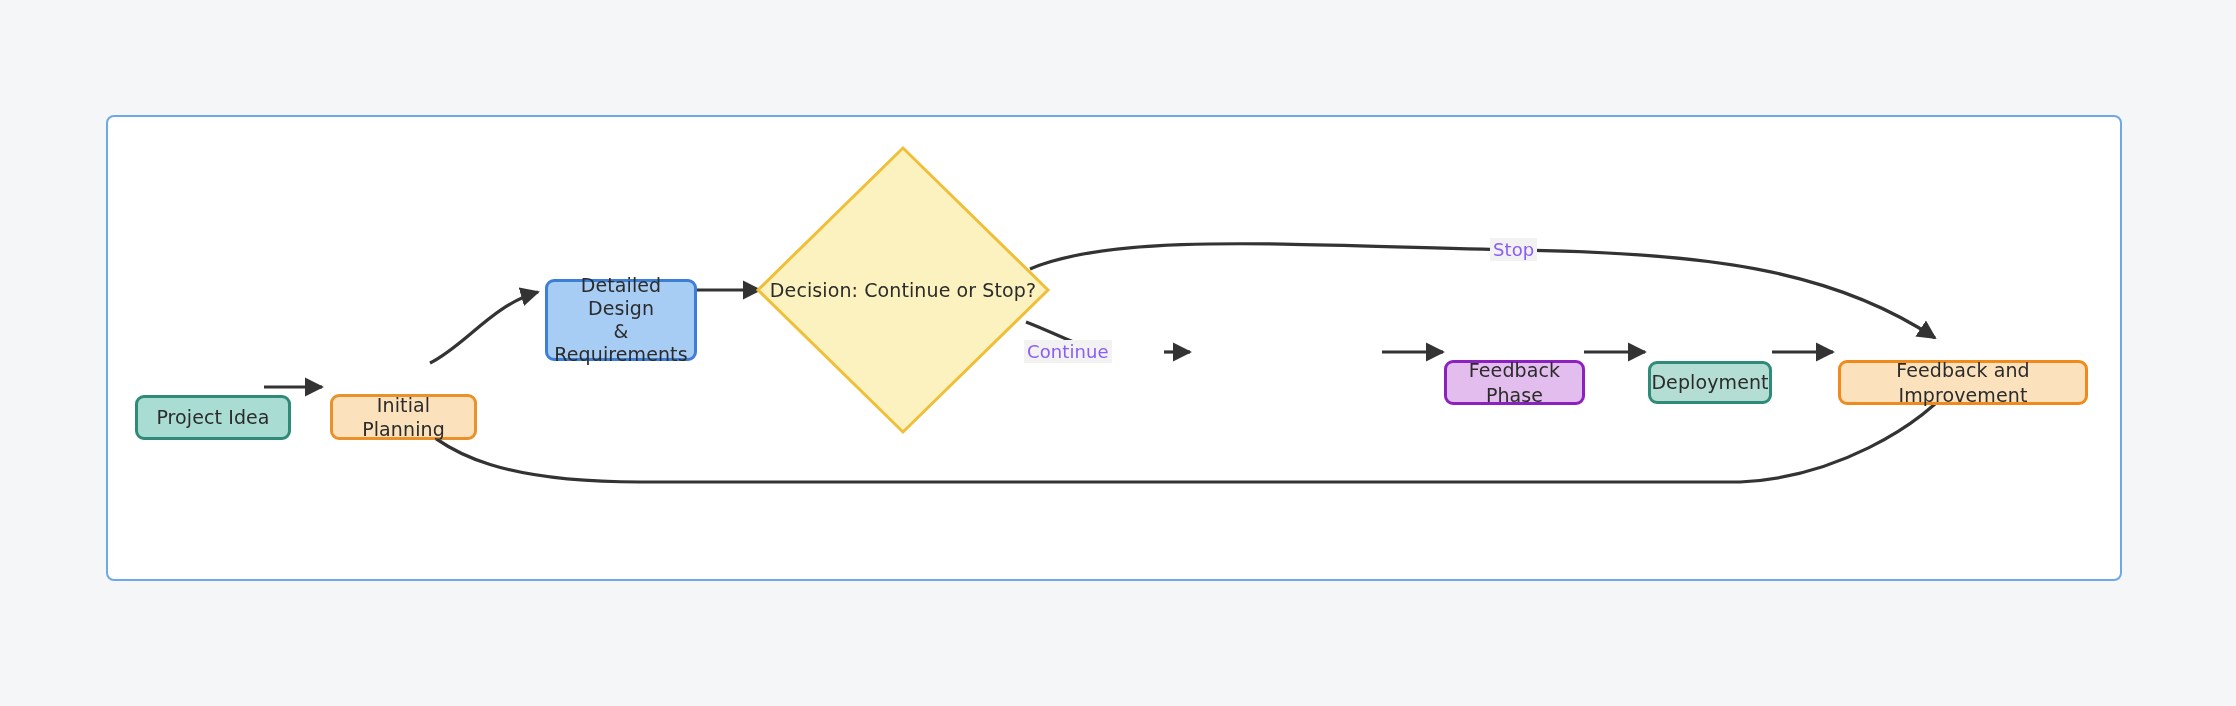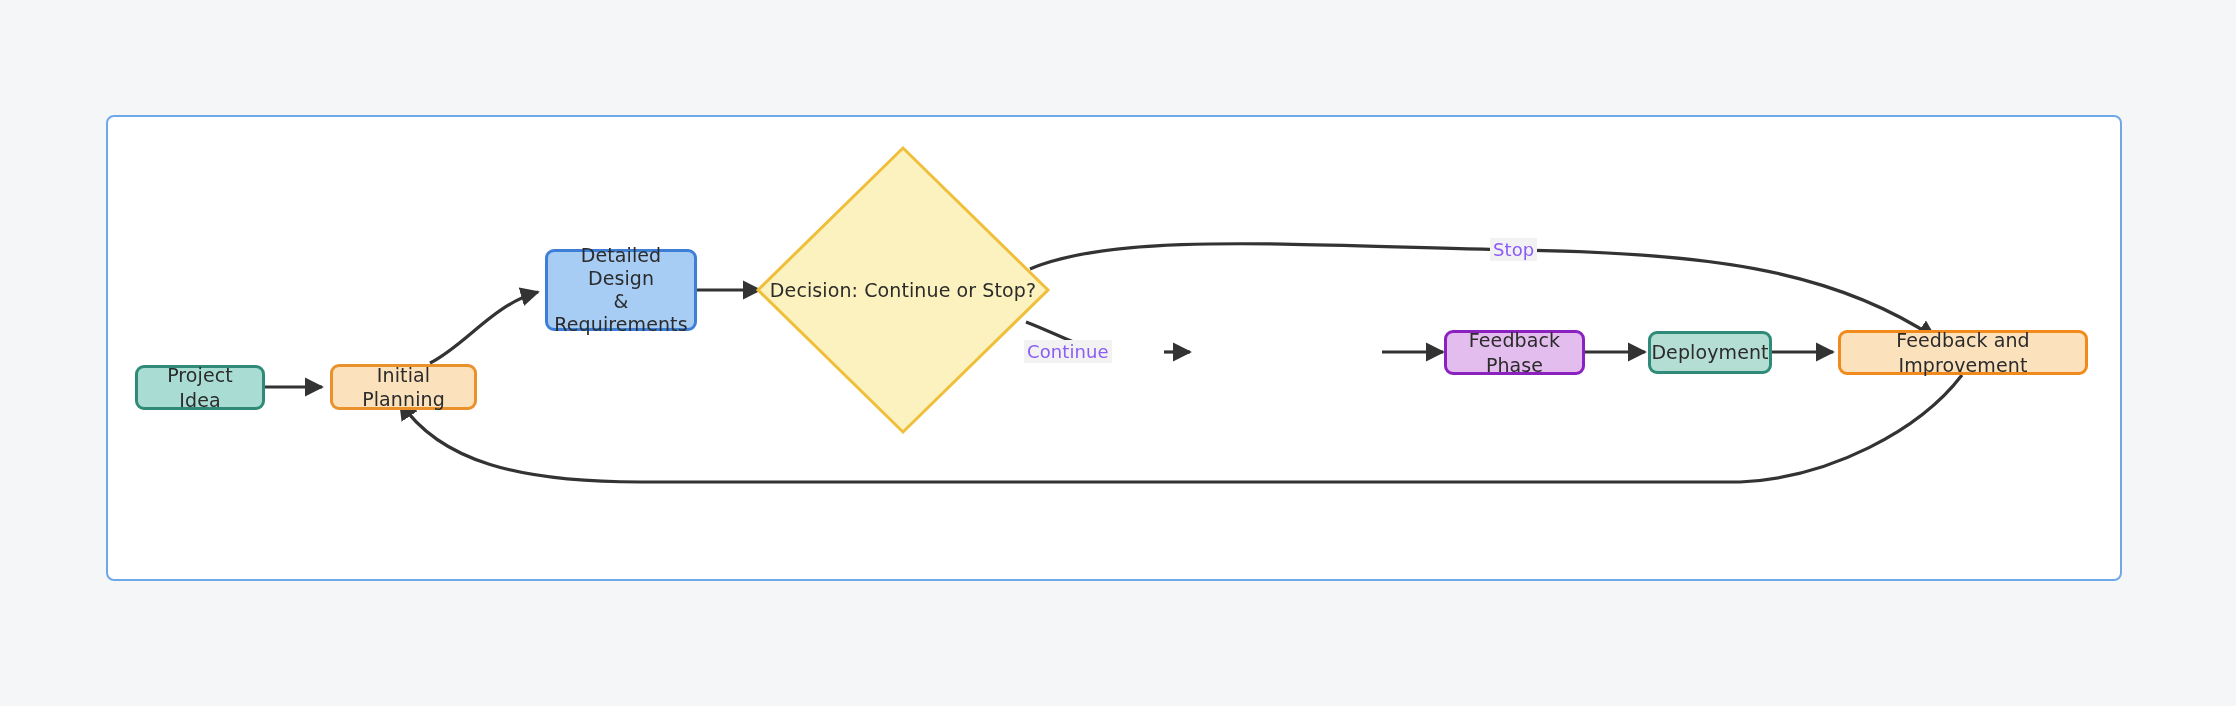--- a/index.html
+++ b/index.html
@@ -45,20 +45,21 @@
     text-align: center;
     border-radius: 9px;
     border-width: 3px;
     border-style: solid;
     font-size: 19px;
     line-height: 1.28;
     color: #2b2b2b;
     letter-spacing: 0.1px;
     white-space: pre-line;
     padding: 16px 10px;
+    margin-top: 30px;
   }
   .diamond-wrap {
     position: absolute;
   }
   .diamond-label {
     position: absolute;
     left: 0;
     top: 0;
     width: 100%;
     height: 100%;
@@ -109,21 +110,21 @@
 
     <path d="M 1584 352 L 1645 352" fill="none" stroke="#333333" stroke-width="3.2" marker-end="url(#arrow)"></path>
 
     <path d="M 1772 352 L 1833 352" fill="none" stroke="#333333" stroke-width="3.2" marker-end="url(#arrow)"></path>
 
     <path d="M 1962 375 C 1920 430, 1830 478, 1740 482 L 640 482 C 520 482, 440 462, 400 402" fill="none" stroke="#333333" stroke-width="3.2" marker-end="url(#arrow)"></path>
 
     <polygon points="1048,290 903,148 758,290 903,432" fill="#fcf2bf" stroke="#f0bf3a" stroke-width="3"></polygon>
   </svg>
 
-  <div class="node" style="left:135px; top:365px; width:130px; height:45px; background:#a9ddd3; border-color:#2f8b77;">
+  <div class="node" style="left:135px; top:365px; width:156px; height:45px; background:#a9ddd3; border-color:#2f8b77;">
     <span>Project Idea</span>
   </div>
 
   <div class="node" style="left:330px; top:364px; width:147px; height:46px; background:#fbe2bd; border-color:#e9912b;">
     <span>Initial Planning</span>
   </div>
 
   <div class="node" style="left:545px; top:249px; width:152px; height:82px; background:#a8cdf5; border-color:#3d7fd6; line-height:1.22;">
     <span>Detailed Design
 &amp;

